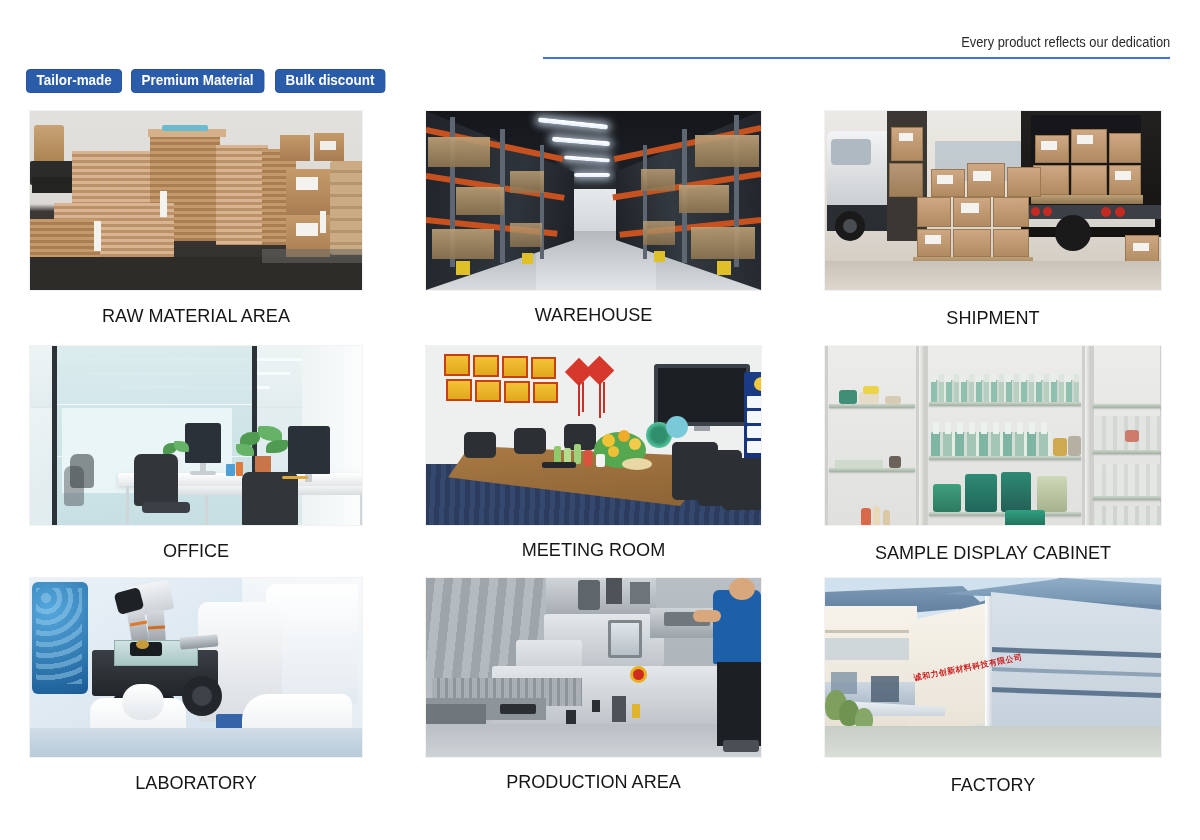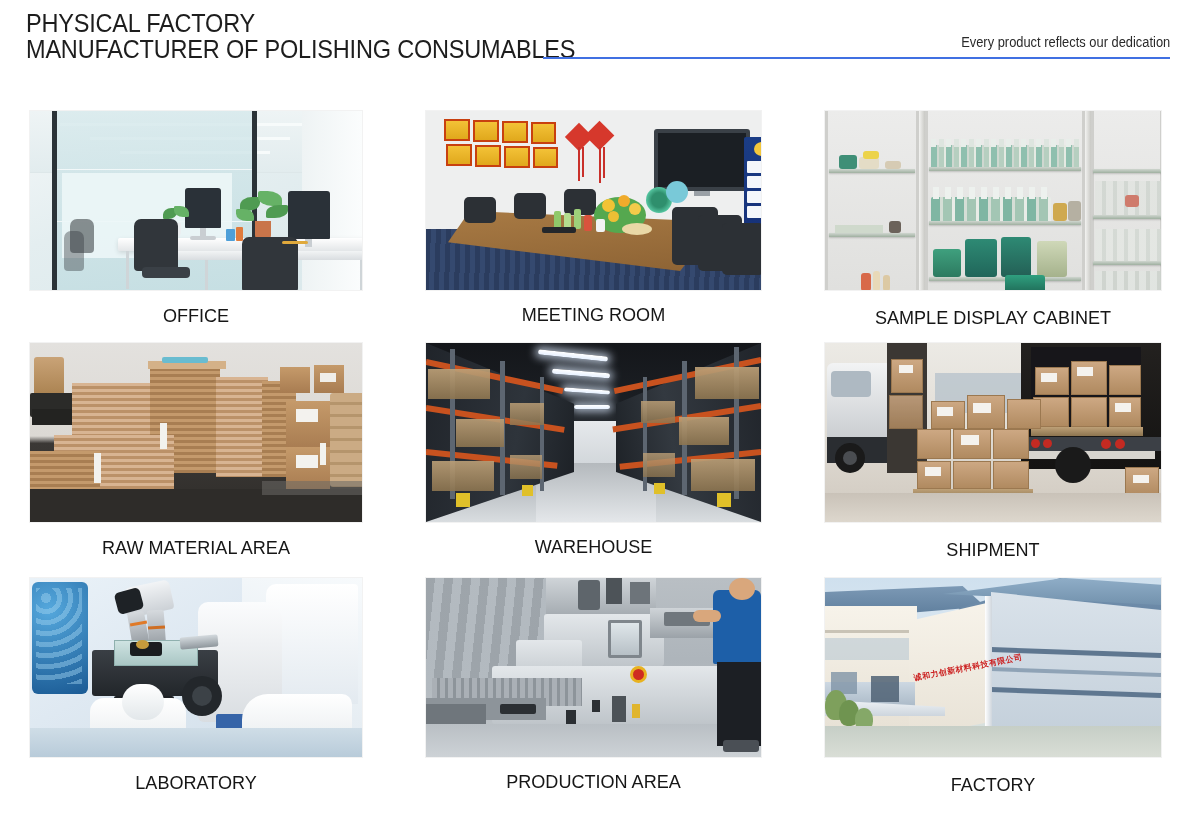--- a/index.html
+++ b/index.html
@@ -174,212 +174,30 @@
   .fac-sign { color:#cc2222; font-size:8px; font-weight:700; white-space:nowrap;
     transform: rotate(-11deg); letter-spacing:.5px; }
   .tree { background:#7ea05c; border-radius:50% 50% 40% 40%; }
 </style>
 </head>
 <body>
 
 <div class="page">
 
   <div class="header">
-    <div class="title-block">
-      <div class="title-line">PHYSICAL FACTORY</div>
-      <div class="title-line">MANUFACTURER OF POLISHING CONSUMABLES</div>
-    </div>
     <div class="rule"></div>
     <div class="tagline">Every product reflects our dedication</div>
+    <div class="badges">
+      <div class="badge">Tailor-made</div>
+      <div class="badge">Premium Material</div>
+      <div class="badge">Bulk discount</div>
+    </div>
   </div>
 
   <div class="grid">
-
-    <div class="row">
-
-      <div class="cell c1">
-        <div class="photo office-bg">
-          <div class="sh off-ceil">
-            <div class="sh off-strip" style="left:30px;top:12px;width:250px;"></div>
-            <div class="sh off-strip" style="left:60px;top:26px;width:200px;"></div>
-            <div class="sh off-strip" style="left:90px;top:40px;width:150px;"></div>
-          </div>
-          <div class="sh off-wallR"></div>
-          <div class="sh off-glass">
-            <div class="sh off-glassline" style="top:58px;"></div>
-            <div class="sh off-glassline" style="top:110px;"></div>
-            <div class="sh off-frost" style="left:5px;top:62px;width:170px;height:85px;"></div>
-          </div>
-
-          <div class="sh chair-back" style="left:40px;top:108px;width:24px;height:34px;opacity:.55;"></div>
-          <div class="sh chair-back" style="left:34px;top:120px;width:20px;height:40px;opacity:.4;"></div>
-
-          <div class="sh off-desk"></div>
-          <div class="sh off-desk2"></div>
-          <div class="sh off-leg" style="left:96px;top:140px;"></div>
-          <div class="sh off-leg" style="left:175px;top:149px;height:30px;"></div>
-          <div class="sh off-leg" style="left:330px;top:149px;height:30px;"></div>
-
-          <div class="sh mon" style="left:155px;top:77px;width:36px;height:40px;"></div>
-          <div class="sh mon-stand" style="left:170px;top:117px;width:6px;height:9px;"></div>
-          <div class="sh mon-stand" style="left:160px;top:125px;width:26px;height:4px;border-radius:2px;"></div>
-          <div class="sh mon" style="left:258px;top:80px;width:42px;height:48px;"></div>
-          <div class="sh mon-stand" style="left:275px;top:128px;width:7px;height:8px;"></div>
-
-          <div class="sh plant-pot" style="left:225px;top:110px;width:16px;height:18px;"></div>
-          <div class="sh leaf" style="left:210px;top:86px;width:20px;height:14px;"></div>
-          <div class="sh leaf2" style="left:228px;top:80px;width:24px;height:15px;"></div>
-          <div class="sh leaf" style="left:236px;top:94px;width:22px;height:13px;"></div>
-          <div class="sh leaf2" style="left:206px;top:98px;width:18px;height:12px;"></div>
-          <div class="sh plant-pot" style="left:140px;top:112px;width:11px;height:13px;background:#eceff1;"></div>
-          <div class="sh leaf" style="left:133px;top:97px;width:14px;height:11px;"></div>
-          <div class="sh leaf2" style="left:144px;top:95px;width:15px;height:11px;"></div>
-
-          <div class="sh chair-back" style="left:104px;top:108px;width:44px;height:52px;"></div>
-          <div class="sh chair-seat" style="left:112px;top:156px;width:48px;height:11px;"></div>
-          <div class="sh chair-back" style="left:212px;top:126px;width:56px;height:55px;"></div>
-
-          <div class="sh" style="left:196px;top:118px;width:9px;height:12px;background:#4d9fd8;border-radius:1px;"></div>
-          <div class="sh" style="left:206px;top:116px;width:7px;height:14px;background:#e07b3c;border-radius:1px;"></div>
-          <div class="sh" style="left:252px;top:130px;width:26px;height:3px;background:#e0a93c;border-radius:2px;"></div>
-        </div>
-        <div class="caption">OFFICE</div>
-      </div>
-
-      <div class="cell c2">
-        <div class="photo meet-bg">
-          <div class="sh meet-wall"></div>
-          <div class="sh meet-floor"></div>
-
-          <div class="sh cert" style="left:18px;top:8px;width:26px;height:22px;"></div>
-          <div class="sh cert" style="left:47px;top:9px;width:26px;height:22px;"></div>
-          <div class="sh cert" style="left:76px;top:10px;width:26px;height:22px;"></div>
-          <div class="sh cert" style="left:105px;top:11px;width:25px;height:22px;"></div>
-          <div class="sh cert" style="left:20px;top:33px;width:26px;height:22px;"></div>
-          <div class="sh cert" style="left:49px;top:34px;width:26px;height:22px;"></div>
-          <div class="sh cert" style="left:78px;top:35px;width:26px;height:22px;"></div>
-          <div class="sh cert" style="left:107px;top:36px;width:25px;height:21px;"></div>
-
-          <div class="sh tassel" style="left:143px;top:16px;width:20px;height:20px;"></div>
-          <div class="sh tassel-str" style="left:152px;top:36px;height:34px;"></div>
-          <div class="sh tassel-str" style="left:156px;top:36px;height:30px;"></div>
-          <div class="sh tassel" style="left:163px;top:14px;width:21px;height:21px;"></div>
-          <div class="sh tassel-str" style="left:173px;top:36px;height:36px;"></div>
-          <div class="sh tassel-str" style="left:177px;top:36px;height:31px;"></div>
-
-          <div class="sh tv" style="left:228px;top:18px;width:96px;height:62px;"></div>
-          <div class="sh" style="left:268px;top:80px;width:16px;height:5px;background:#9aa0a6;"></div>
-
-          <div class="sh banner" style="left:318px;top:26px;width:36px;height:90px;">
-            <div class="sh" style="left:10px;top:5px;width:16px;height:14px;background:#f3c73c;border-radius:50%;"></div>
-            <div class="sh bcard" style="left:3px;top:24px;width:30px;height:12px;"></div>
-            <div class="sh bcard" style="left:3px;top:39px;width:30px;height:12px;"></div>
-            <div class="sh bcard" style="left:3px;top:54px;width:30px;height:12px;"></div>
-            <div class="sh bcard" style="left:3px;top:69px;width:30px;height:12px;"></div>
-          </div>
-
-          <div class="sh mtable" style="left:22px;top:100px;width:270px;height:60px;
-               clip-path: polygon(8% 0, 100% 18%, 86% 100%, 0 52%);"></div>
-
-          <div class="sh mchair" style="left:38px;top:86px;width:32px;height:26px;"></div>
-          <div class="sh mchair" style="left:88px;top:82px;width:32px;height:26px;"></div>
-          <div class="sh mchair" style="left:138px;top:78px;width:32px;height:26px;"></div>
-
-          <div class="sh mchair" style="left:246px;top:96px;width:46px;height:58px;"></div>
-          <div class="sh mchair" style="left:272px;top:104px;width:44px;height:56px;"></div>
-          <div class="sh mchair" style="left:296px;top:112px;width:42px;height:52px;"></div>
-
-          <div class="sh flowers" style="left:168px;top:86px;width:52px;height:36px;background:#55a84f;"></div>
-          <div class="sh flowers" style="left:176px;top:88px;width:13px;height:13px;background:#f2c335;"></div>
-          <div class="sh flowers" style="left:192px;top:84px;width:12px;height:12px;background:#f0ab2b;"></div>
-          <div class="sh flowers" style="left:203px;top:92px;width:12px;height:12px;background:#f3cb4a;"></div>
-          <div class="sh flowers" style="left:182px;top:100px;width:11px;height:11px;background:#ecbf35;"></div>
-          <div class="sh" style="left:220px;top:76px;width:26px;height:26px;border-radius:50%;
-               background:radial-gradient(circle,#2f8f6d 40%,#56c6a1 70%,#2f8f6d 100%);"></div>
-          <div class="sh" style="left:240px;top:70px;width:22px;height:22px;border-radius:50%;background:#79c9d8;"></div>
-          <div class="sh bottle" style="left:128px;top:100px;width:7px;height:18px;background:#8fc96a;"></div>
-          <div class="sh bottle" style="left:138px;top:102px;width:7px;height:18px;background:#b4dd8f;"></div>
-          <div class="sh bottle" style="left:148px;top:98px;width:7px;height:20px;background:#9ed17a;"></div>
-          <div class="sh bottle" style="left:158px;top:104px;width:8px;height:16px;background:#d9533d;"></div>
-          <div class="sh bottle" style="left:170px;top:108px;width:9px;height:13px;background:#f1f3f4;"></div>
-          <div class="sh" style="left:196px;top:112px;width:30px;height:12px;border-radius:50%;background:#e9d8a6;"></div>
-          <div class="sh" style="left:116px;top:116px;width:34px;height:6px;background:#24272b;border-radius:2px;"></div>
-        </div>
-        <div class="caption">MEETING ROOM</div>
-      </div>
-
-      <div class="cell c3">
-        <div class="photo cab-bg">
-          <div class="sh cab-panel" style="left:0;top:0;width:94px;bottom:0;"></div>
-          <div class="sh cab-panel" style="left:100px;top:0;width:160px;bottom:0;"></div>
-          <div class="sh cab-panel" style="left:266px;top:0;width:72px;bottom:0;"></div>
-
-          <div class="sh shelf" style="left:4px;top:58px;width:86px;"></div>
-          <div class="sh shelf" style="left:4px;top:122px;width:86px;"></div>
-
-          <div class="sh tub" style="left:14px;top:44px;width:18px;height:14px;background:#3f8f77;"></div>
-          <div class="sh tub" style="left:34px;top:46px;width:20px;height:12px;background:#e4dcc6;"></div>
-          <div class="sh tub" style="left:38px;top:40px;width:16px;height:8px;background:#ecd34a;"></div>
-          <div class="sh tub" style="left:60px;top:50px;width:16px;height:8px;background:#d6cbb4;"></div>
-          <div class="sh" style="left:10px;top:114px;width:48px;height:8px;background:#cfd9cc;"></div>
-          <div class="sh tub" style="left:64px;top:110px;width:12px;height:12px;background:#6b625a;"></div>
-          <div class="sh tub" style="left:36px;top:162px;width:10px;height:18px;background:#d8694a;"></div>
-          <div class="sh tub" style="left:48px;top:160px;width:7px;height:20px;background:#e8d9b8;"></div>
-          <div class="sh tub" style="left:58px;top:164px;width:7px;height:16px;background:#dcc9a4;"></div>
-
-          <div class="sh shelf" style="left:104px;top:56px;width:152px;"></div>
-          <div class="sh shelf" style="left:104px;top:110px;width:152px;"></div>
-          <div class="sh shelf" style="left:104px;top:166px;width:152px;"></div>
-
-          <div class="sh" style="left:106px;top:34px;width:148px;height:22px;
-               background: repeating-linear-gradient(90deg,
-                 #8fbfae 0 6px, #cfd8d0 6px 8px, #b6cfc0 8px 13px, #e5e9e2 13px 15px);
-               border-radius:2px 2px 0 0;"></div>
-          <div class="sh" style="left:106px;top:28px;width:148px;height:8px;
-               background: repeating-linear-gradient(90deg,
-                 #e8eeea 0 5px, transparent 5px 8px, #dde5df 8px 13px, transparent 13px 15px);"></div>
-
-          <div class="sh" style="left:106px;top:86px;width:120px;height:24px;
-               background: repeating-linear-gradient(90deg,
-                 #7fb6a3 0 9px, #d5ded6 9px 12px, #a3c6b4 12px 21px, #e8ece7 21px 24px);
-               border-radius:2px 2px 0 0;"></div>
-          <div class="sh" style="left:108px;top:76px;width:116px;height:12px;
-               background: repeating-linear-gradient(90deg,
-                 #edf1ee 0 6px, transparent 6px 12px);"></div>
-          <div class="sh tub" style="left:228px;top:92px;width:14px;height:18px;background:#cfa94f;"></div>
-          <div class="sh tub" style="left:243px;top:90px;width:13px;height:20px;background:#b5b0a2;"></div>
-
-          <div class="sh tub" style="left:108px;top:138px;width:28px;height:28px;
-               background: linear-gradient(180deg,#3fa07e,#2d7a60);"></div>
-          <div class="sh tub" style="left:140px;top:128px;width:32px;height:38px;
-               background: linear-gradient(180deg,#2e8a74,#20665a);"></div>
-          <div class="sh tub" style="left:176px;top:126px;width:30px;height:40px;
-               background: linear-gradient(180deg,#2e8a74,#235f55);"></div>
-          <div class="sh tub" style="left:212px;top:130px;width:30px;height:36px;
-               background: linear-gradient(180deg,#cfd8b8,#a5b28c);"></div>
-          <div class="sh tub" style="left:180px;top:164px;width:40px;height:18px;
-               background: linear-gradient(180deg,#2fa07f,#1f6b57);"></div>
-
-          <div class="sh shelf" style="left:268px;top:58px;width:70px;"></div>
-          <div class="sh shelf" style="left:268px;top:104px;width:70px;"></div>
-          <div class="sh shelf" style="left:268px;top:150px;width:70px;"></div>
-          <div class="sh" style="left:270px;top:70px;width:66px;height:34px;
-               background: repeating-linear-gradient(90deg,#e1e4e0 0 7px,#cfd5cf 7px 11px);opacity:.85;"></div>
-          <div class="sh" style="left:270px;top:118px;width:66px;height:32px;
-               background: repeating-linear-gradient(90deg,#e4e7e3 0 7px,#d2d8d2 7px 11px);opacity:.85;"></div>
-          <div class="sh" style="left:270px;top:160px;width:66px;height:22px;
-               background: repeating-linear-gradient(90deg,#e1e5e1 0 7px,#ccd2cc 7px 11px);opacity:.85;"></div>
-          <div class="sh tub" style="left:300px;top:84px;width:14px;height:12px;background:#cf7b6c;"></div>
-
-          <div class="sh" style="left:94px;top:0;width:6px;bottom:0;background:linear-gradient(90deg,#f3f3f1,#c9c9c5);"></div>
-          <div class="sh" style="left:260px;top:0;width:6px;bottom:0;background:linear-gradient(90deg,#f3f3f1,#c9c9c5);"></div>
-        </div>
-        <div class="caption">SAMPLE DISPLAY CABINET</div>
-      </div>
-    </div>
 
     <div class="row" style="height:235px;">
 
       <div class="cell c1">
         <div class="photo raw-bg">
           <div class="sh bag" style="left:4px;top:14px;width:30px;height:40px;"></div>
           <div class="sh" style="left:0;top:50px;width:44px;height:24px;background:#2b2b29;border-radius:2px;"></div>
           <div class="sh" style="left:2px;top:66px;width:54px;height:16px;background:#232321;"></div>
           <div class="sh cardstack2" style="left:42px;top:40px;width:92px;height:82px;"></div>
           <div class="sh cardstack" style="left:120px;top:22px;width:70px;height:108px;"></div>
@@ -514,20 +332,203 @@
 
           <div class="sh" style="left:0;top:150px;right:0;bottom:0;
                background:linear-gradient(180deg,#c9c2b8,#ddd7cd);"></div>
         </div>
         <div class="caption">SHIPMENT</div>
       </div>
     </div>
 
     <div class="row">
 
+      <div class="cell c1">
+        <div class="photo office-bg">
+          <div class="sh off-ceil">
+            <div class="sh off-strip" style="left:30px;top:12px;width:250px;"></div>
+            <div class="sh off-strip" style="left:60px;top:26px;width:200px;"></div>
+            <div class="sh off-strip" style="left:90px;top:40px;width:150px;"></div>
+          </div>
+          <div class="sh off-wallR"></div>
+          <div class="sh off-glass">
+            <div class="sh off-glassline" style="top:58px;"></div>
+            <div class="sh off-glassline" style="top:110px;"></div>
+            <div class="sh off-frost" style="left:5px;top:62px;width:170px;height:85px;"></div>
+          </div>
+
+          <div class="sh chair-back" style="left:40px;top:108px;width:24px;height:34px;opacity:.55;"></div>
+          <div class="sh chair-back" style="left:34px;top:120px;width:20px;height:40px;opacity:.4;"></div>
+
+          <div class="sh off-desk"></div>
+          <div class="sh off-desk2"></div>
+          <div class="sh off-leg" style="left:96px;top:140px;"></div>
+          <div class="sh off-leg" style="left:175px;top:149px;height:30px;"></div>
+          <div class="sh off-leg" style="left:330px;top:149px;height:30px;"></div>
+
+          <div class="sh mon" style="left:155px;top:77px;width:36px;height:40px;"></div>
+          <div class="sh mon-stand" style="left:170px;top:117px;width:6px;height:9px;"></div>
+          <div class="sh mon-stand" style="left:160px;top:125px;width:26px;height:4px;border-radius:2px;"></div>
+          <div class="sh mon" style="left:258px;top:80px;width:42px;height:48px;"></div>
+          <div class="sh mon-stand" style="left:275px;top:128px;width:7px;height:8px;"></div>
+
+          <div class="sh plant-pot" style="left:225px;top:110px;width:16px;height:18px;"></div>
+          <div class="sh leaf" style="left:210px;top:86px;width:20px;height:14px;"></div>
+          <div class="sh leaf2" style="left:228px;top:80px;width:24px;height:15px;"></div>
+          <div class="sh leaf" style="left:236px;top:94px;width:22px;height:13px;"></div>
+          <div class="sh leaf2" style="left:206px;top:98px;width:18px;height:12px;"></div>
+          <div class="sh plant-pot" style="left:140px;top:112px;width:11px;height:13px;background:#eceff1;"></div>
+          <div class="sh leaf" style="left:133px;top:97px;width:14px;height:11px;"></div>
+          <div class="sh leaf2" style="left:144px;top:95px;width:15px;height:11px;"></div>
+
+          <div class="sh chair-back" style="left:104px;top:108px;width:44px;height:52px;"></div>
+          <div class="sh chair-seat" style="left:112px;top:156px;width:48px;height:11px;"></div>
+          <div class="sh chair-back" style="left:212px;top:126px;width:56px;height:55px;"></div>
+
+          <div class="sh" style="left:196px;top:118px;width:9px;height:12px;background:#4d9fd8;border-radius:1px;"></div>
+          <div class="sh" style="left:206px;top:116px;width:7px;height:14px;background:#e07b3c;border-radius:1px;"></div>
+          <div class="sh" style="left:252px;top:130px;width:26px;height:3px;background:#e0a93c;border-radius:2px;"></div>
+        </div>
+        <div class="caption">OFFICE</div>
+      </div>
+
+      <div class="cell c2">
+        <div class="photo meet-bg">
+          <div class="sh meet-wall"></div>
+          <div class="sh meet-floor"></div>
+
+          <div class="sh cert" style="left:18px;top:8px;width:26px;height:22px;"></div>
+          <div class="sh cert" style="left:47px;top:9px;width:26px;height:22px;"></div>
+          <div class="sh cert" style="left:76px;top:10px;width:26px;height:22px;"></div>
+          <div class="sh cert" style="left:105px;top:11px;width:25px;height:22px;"></div>
+          <div class="sh cert" style="left:20px;top:33px;width:26px;height:22px;"></div>
+          <div class="sh cert" style="left:49px;top:34px;width:26px;height:22px;"></div>
+          <div class="sh cert" style="left:78px;top:35px;width:26px;height:22px;"></div>
+          <div class="sh cert" style="left:107px;top:36px;width:25px;height:21px;"></div>
+
+          <div class="sh tassel" style="left:143px;top:16px;width:20px;height:20px;"></div>
+          <div class="sh tassel-str" style="left:152px;top:36px;height:34px;"></div>
+          <div class="sh tassel-str" style="left:156px;top:36px;height:30px;"></div>
+          <div class="sh tassel" style="left:163px;top:14px;width:21px;height:21px;"></div>
+          <div class="sh tassel-str" style="left:173px;top:36px;height:36px;"></div>
+          <div class="sh tassel-str" style="left:177px;top:36px;height:31px;"></div>
+
+          <div class="sh tv" style="left:228px;top:18px;width:96px;height:62px;"></div>
+          <div class="sh" style="left:268px;top:80px;width:16px;height:5px;background:#9aa0a6;"></div>
+
+          <div class="sh banner" style="left:318px;top:26px;width:36px;height:90px;">
+            <div class="sh" style="left:10px;top:5px;width:16px;height:14px;background:#f3c73c;border-radius:50%;"></div>
+            <div class="sh bcard" style="left:3px;top:24px;width:30px;height:12px;"></div>
+            <div class="sh bcard" style="left:3px;top:39px;width:30px;height:12px;"></div>
+            <div class="sh bcard" style="left:3px;top:54px;width:30px;height:12px;"></div>
+            <div class="sh bcard" style="left:3px;top:69px;width:30px;height:12px;"></div>
+          </div>
+
+          <div class="sh mtable" style="left:22px;top:100px;width:270px;height:60px;
+               clip-path: polygon(8% 0, 100% 18%, 86% 100%, 0 52%);"></div>
+
+          <div class="sh mchair" style="left:38px;top:86px;width:32px;height:26px;"></div>
+          <div class="sh mchair" style="left:88px;top:82px;width:32px;height:26px;"></div>
+          <div class="sh mchair" style="left:138px;top:78px;width:32px;height:26px;"></div>
+
+          <div class="sh mchair" style="left:246px;top:96px;width:46px;height:58px;"></div>
+          <div class="sh mchair" style="left:272px;top:104px;width:44px;height:56px;"></div>
+          <div class="sh mchair" style="left:296px;top:112px;width:42px;height:52px;"></div>
+
+          <div class="sh flowers" style="left:168px;top:86px;width:52px;height:36px;background:#55a84f;"></div>
+          <div class="sh flowers" style="left:176px;top:88px;width:13px;height:13px;background:#f2c335;"></div>
+          <div class="sh flowers" style="left:192px;top:84px;width:12px;height:12px;background:#f0ab2b;"></div>
+          <div class="sh flowers" style="left:203px;top:92px;width:12px;height:12px;background:#f3cb4a;"></div>
+          <div class="sh flowers" style="left:182px;top:100px;width:11px;height:11px;background:#ecbf35;"></div>
+          <div class="sh" style="left:220px;top:76px;width:26px;height:26px;border-radius:50%;
+               background:radial-gradient(circle,#2f8f6d 40%,#56c6a1 70%,#2f8f6d 100%);"></div>
+          <div class="sh" style="left:240px;top:70px;width:22px;height:22px;border-radius:50%;background:#79c9d8;"></div>
+          <div class="sh bottle" style="left:128px;top:100px;width:7px;height:18px;background:#8fc96a;"></div>
+          <div class="sh bottle" style="left:138px;top:102px;width:7px;height:18px;background:#b4dd8f;"></div>
+          <div class="sh bottle" style="left:148px;top:98px;width:7px;height:20px;background:#9ed17a;"></div>
+          <div class="sh bottle" style="left:158px;top:104px;width:8px;height:16px;background:#d9533d;"></div>
+          <div class="sh bottle" style="left:170px;top:108px;width:9px;height:13px;background:#f1f3f4;"></div>
+          <div class="sh" style="left:196px;top:112px;width:30px;height:12px;border-radius:50%;background:#e9d8a6;"></div>
+          <div class="sh" style="left:116px;top:116px;width:34px;height:6px;background:#24272b;border-radius:2px;"></div>
+        </div>
+        <div class="caption">MEETING ROOM</div>
+      </div>
+
+      <div class="cell c3">
+        <div class="photo cab-bg">
+          <div class="sh cab-panel" style="left:0;top:0;width:94px;bottom:0;"></div>
+          <div class="sh cab-panel" style="left:100px;top:0;width:160px;bottom:0;"></div>
+          <div class="sh cab-panel" style="left:266px;top:0;width:72px;bottom:0;"></div>
+
+          <div class="sh shelf" style="left:4px;top:58px;width:86px;"></div>
+          <div class="sh shelf" style="left:4px;top:122px;width:86px;"></div>
+
+          <div class="sh tub" style="left:14px;top:44px;width:18px;height:14px;background:#3f8f77;"></div>
+          <div class="sh tub" style="left:34px;top:46px;width:20px;height:12px;background:#e4dcc6;"></div>
+          <div class="sh tub" style="left:38px;top:40px;width:16px;height:8px;background:#ecd34a;"></div>
+          <div class="sh tub" style="left:60px;top:50px;width:16px;height:8px;background:#d6cbb4;"></div>
+          <div class="sh" style="left:10px;top:114px;width:48px;height:8px;background:#cfd9cc;"></div>
+          <div class="sh tub" style="left:64px;top:110px;width:12px;height:12px;background:#6b625a;"></div>
+          <div class="sh tub" style="left:36px;top:162px;width:10px;height:18px;background:#d8694a;"></div>
+          <div class="sh tub" style="left:48px;top:160px;width:7px;height:20px;background:#e8d9b8;"></div>
+          <div class="sh tub" style="left:58px;top:164px;width:7px;height:16px;background:#dcc9a4;"></div>
+
+          <div class="sh shelf" style="left:104px;top:56px;width:152px;"></div>
+          <div class="sh shelf" style="left:104px;top:110px;width:152px;"></div>
+          <div class="sh shelf" style="left:104px;top:166px;width:152px;"></div>
+
+          <div class="sh" style="left:106px;top:34px;width:148px;height:22px;
+               background: repeating-linear-gradient(90deg,
+                 #8fbfae 0 6px, #cfd8d0 6px 8px, #b6cfc0 8px 13px, #e5e9e2 13px 15px);
+               border-radius:2px 2px 0 0;"></div>
+          <div class="sh" style="left:106px;top:28px;width:148px;height:8px;
+               background: repeating-linear-gradient(90deg,
+                 #e8eeea 0 5px, transparent 5px 8px, #dde5df 8px 13px, transparent 13px 15px);"></div>
+
+          <div class="sh" style="left:106px;top:86px;width:120px;height:24px;
+               background: repeating-linear-gradient(90deg,
+                 #7fb6a3 0 9px, #d5ded6 9px 12px, #a3c6b4 12px 21px, #e8ece7 21px 24px);
+               border-radius:2px 2px 0 0;"></div>
+          <div class="sh" style="left:108px;top:76px;width:116px;height:12px;
+               background: repeating-linear-gradient(90deg,
+                 #edf1ee 0 6px, transparent 6px 12px);"></div>
+          <div class="sh tub" style="left:228px;top:92px;width:14px;height:18px;background:#cfa94f;"></div>
+          <div class="sh tub" style="left:243px;top:90px;width:13px;height:20px;background:#b5b0a2;"></div>
+
+          <div class="sh tub" style="left:108px;top:138px;width:28px;height:28px;
+               background: linear-gradient(180deg,#3fa07e,#2d7a60);"></div>
+          <div class="sh tub" style="left:140px;top:128px;width:32px;height:38px;
+               background: linear-gradient(180deg,#2e8a74,#20665a);"></div>
+          <div class="sh tub" style="left:176px;top:126px;width:30px;height:40px;
+               background: linear-gradient(180deg,#2e8a74,#235f55);"></div>
+          <div class="sh tub" style="left:212px;top:130px;width:30px;height:36px;
+               background: linear-gradient(180deg,#cfd8b8,#a5b28c);"></div>
+          <div class="sh tub" style="left:180px;top:164px;width:40px;height:18px;
+               background: linear-gradient(180deg,#2fa07f,#1f6b57);"></div>
+
+          <div class="sh shelf" style="left:268px;top:58px;width:70px;"></div>
+          <div class="sh shelf" style="left:268px;top:104px;width:70px;"></div>
+          <div class="sh shelf" style="left:268px;top:150px;width:70px;"></div>
+          <div class="sh" style="left:270px;top:70px;width:66px;height:34px;
+               background: repeating-linear-gradient(90deg,#e1e4e0 0 7px,#cfd5cf 7px 11px);opacity:.85;"></div>
+          <div class="sh" style="left:270px;top:118px;width:66px;height:32px;
+               background: repeating-linear-gradient(90deg,#e4e7e3 0 7px,#d2d8d2 7px 11px);opacity:.85;"></div>
+          <div class="sh" style="left:270px;top:160px;width:66px;height:22px;
+               background: repeating-linear-gradient(90deg,#e1e5e1 0 7px,#ccd2cc 7px 11px);opacity:.85;"></div>
+          <div class="sh tub" style="left:300px;top:84px;width:14px;height:12px;background:#cf7b6c;"></div>
+
+          <div class="sh" style="left:94px;top:0;width:6px;bottom:0;background:linear-gradient(90deg,#f3f3f1,#c9c9c5);"></div>
+          <div class="sh" style="left:260px;top:0;width:6px;bottom:0;background:linear-gradient(90deg,#f3f3f1,#c9c9c5);"></div>
+        </div>
+        <div class="caption">SAMPLE DISPLAY CABINET</div>
+      </div>
+    </div>
+
+    <div class="row">
+
       <div class="cell c2">
         <div class="photo prod-bg">
           <div class="sh" style="left:0;top:0;width:150px;height:112px;
                background:repeating-linear-gradient(96deg,#9ba2a8 0 9px,#b3bac0 9px 18px);opacity:.9;"></div>
           <div class="sh machine-d" style="left:120px;top:0;width:110px;height:46px;"></div>
           <div class="sh" style="left:152px;top:2px;width:22px;height:30px;background:#5e656b;border-radius:3px;"></div>
           <div class="sh" style="left:180px;top:0px;width:16px;height:26px;background:#4d5358;"></div>
           <div class="sh" style="left:204px;top:4px;width:20px;height:22px;background:#6d747a;"></div>
           <div class="sh machine" style="left:118px;top:36px;width:120px;height:52px;"></div>
           <div class="sh screen" style="left:182px;top:42px;width:34px;height:38px;"></div>

